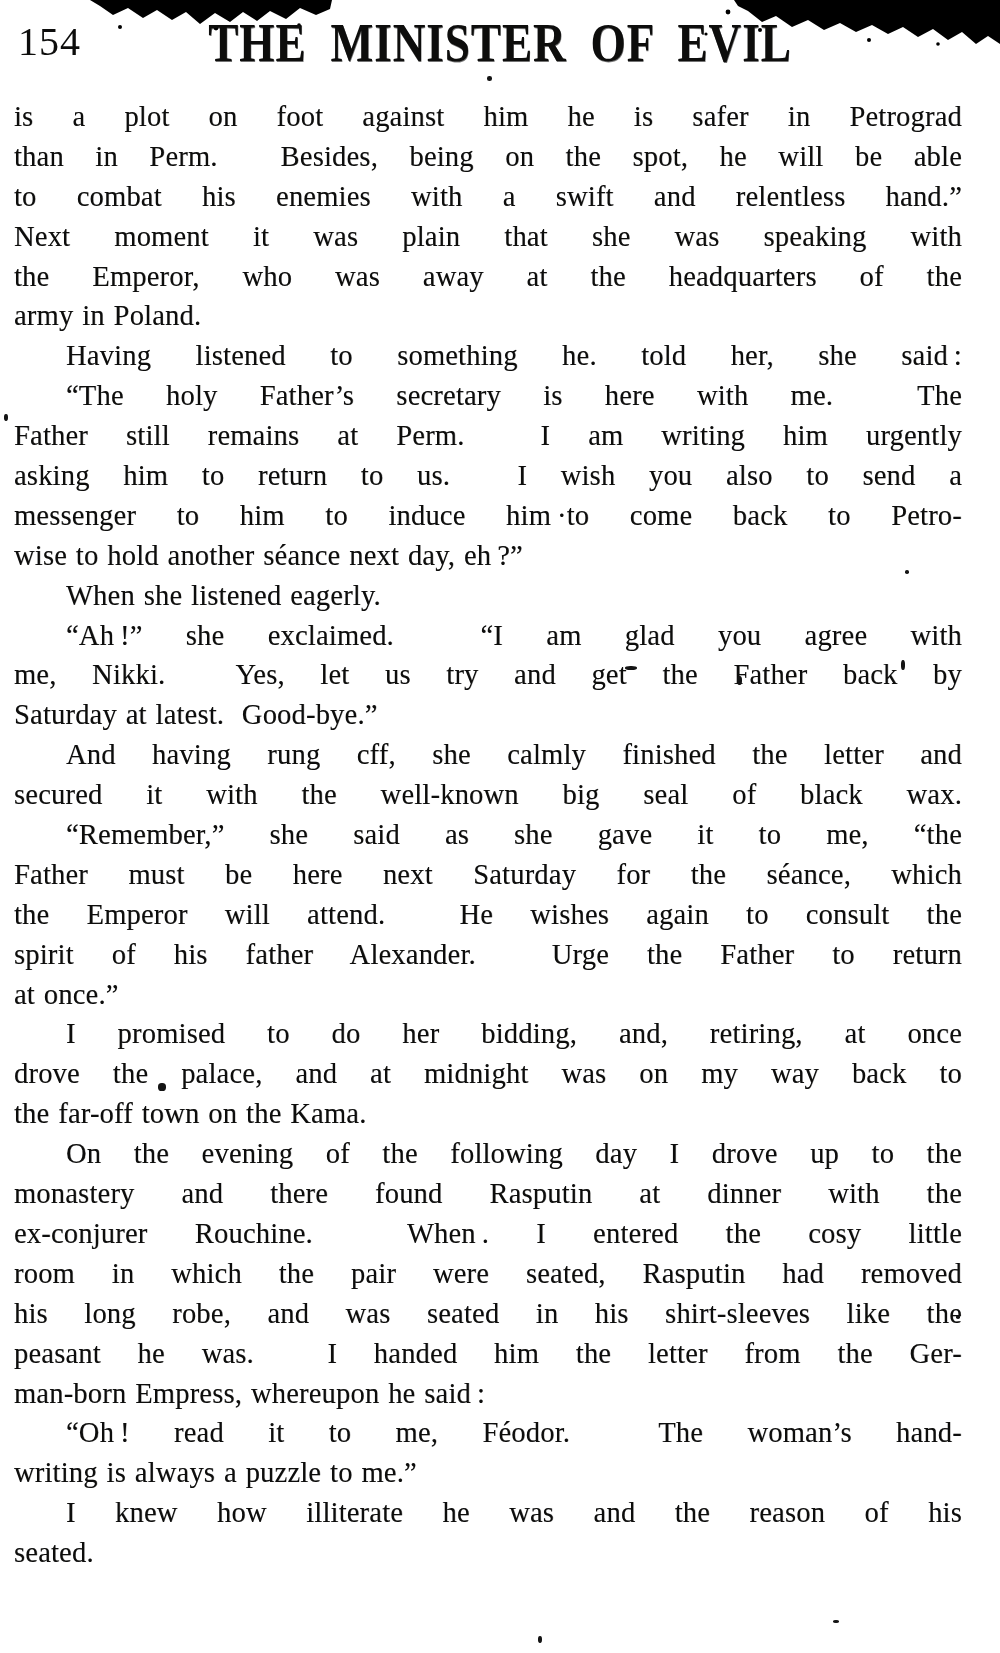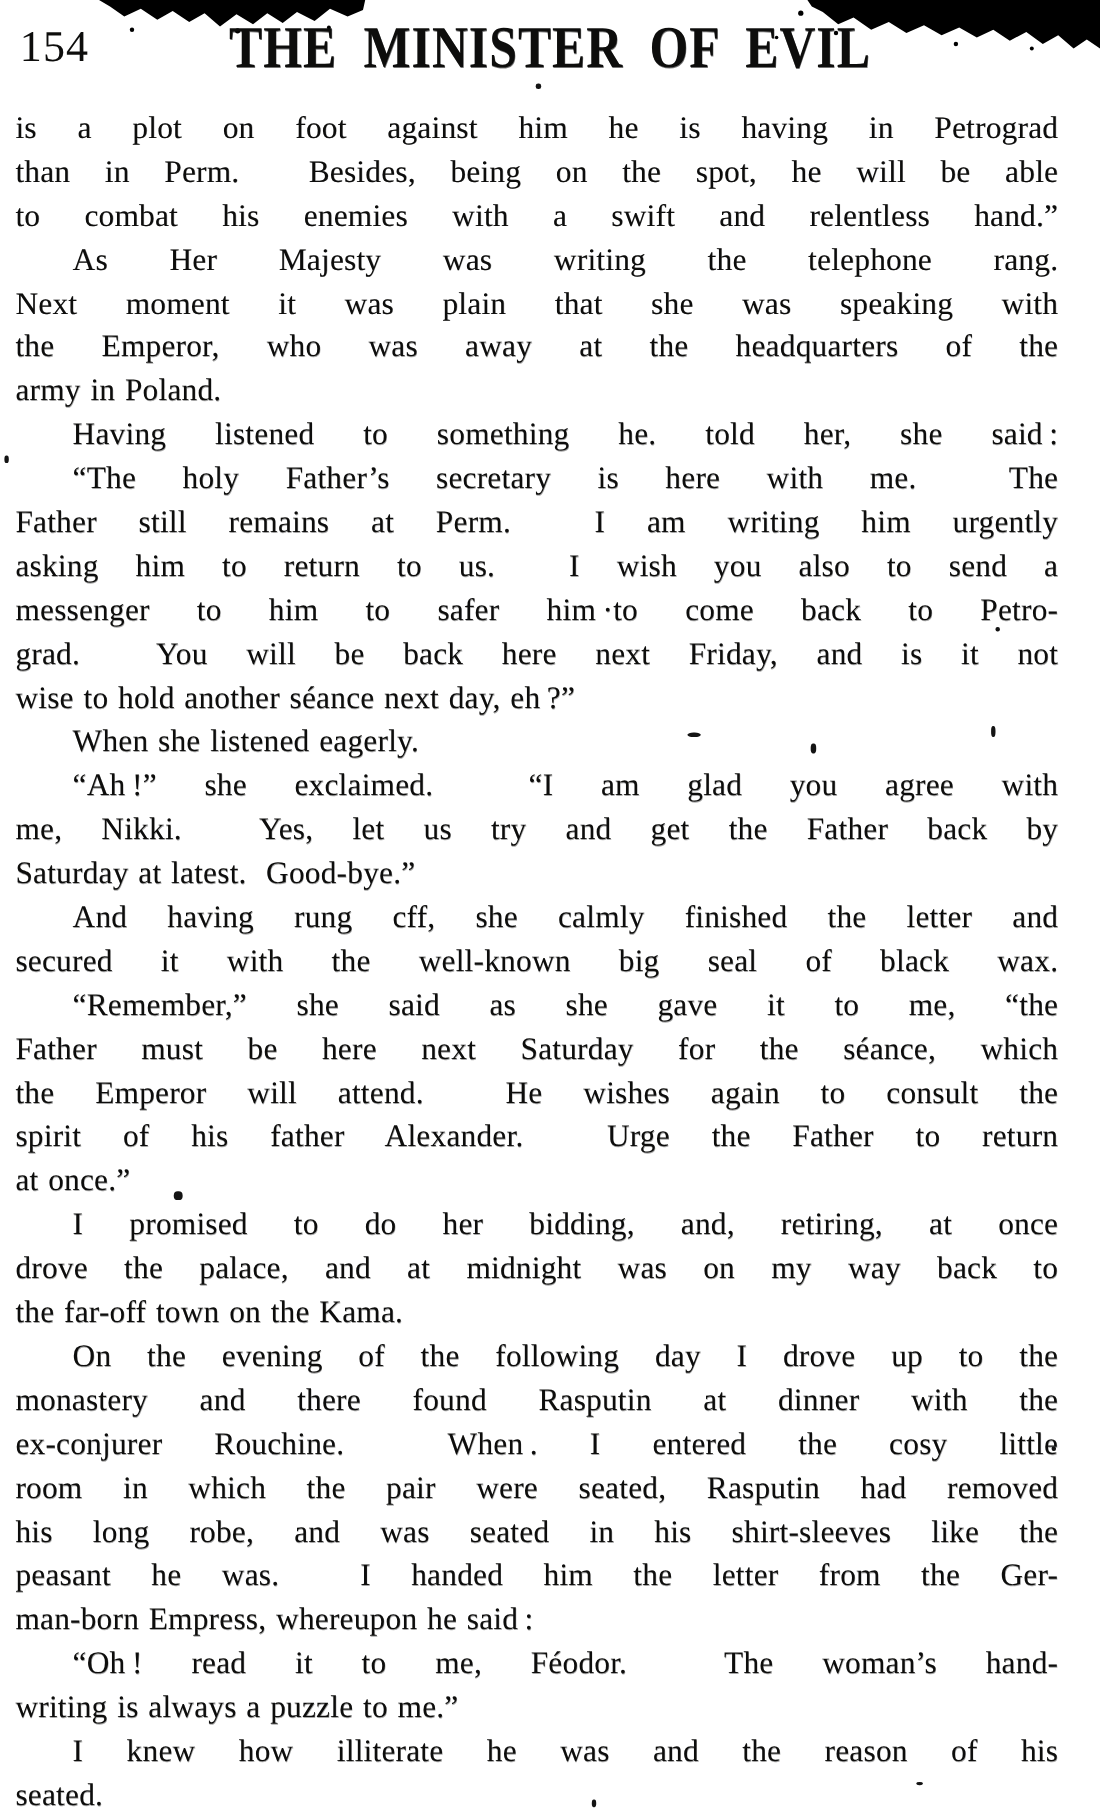--- a/index.html
+++ b/index.html
@@ -93,33 +93,31 @@
       <circle cx="760" cy="30" r="2"></circle>
       <circle cx="869" cy="40" r="2"></circle>
       <circle cx="938" cy="44" r="1.8"></circle>
     </g>
   </svg>
 
   <div class="pagenum">154</div>
   <div class="running-title">THE MINISTER OF EVIL</div>
 
   <div class="body-text" id="body-lines">
-      <div class="line j">is a plot on foot against him he is having in Petrograd</div>
+      <div class="line j">is a plot on foot against him he is safer in Petrograd</div>
       <div class="line j">than in Perm.&nbsp; Besides, being on the spot, he will be able</div>
       <div class="line j">to combat his enemies with a swift and relentless hand.”</div>
-      <div class="line j i">As Her Majesty was writing the telephone rang.</div>
       <div class="line j">Next moment it was plain that she was speaking with</div>
       <div class="line j">the Emperor, who was away at the headquarters of the</div>
       <div class="line">army in Poland.</div>
       <div class="line j i">Having listened to something he. told her, she said :</div>
       <div class="line j i">“The holy Father’s secretary is here with me.&nbsp; The</div>
       <div class="line j">Father still remains at Perm.&nbsp; I am writing him urgently</div>
       <div class="line j">asking him to return to us.&nbsp; I wish you also to send a</div>
-      <div class="line j">messenger to him to safer him ·to come back to Petro-</div>
-      <div class="line j">grad.&nbsp; You will be back here next Friday, and is it not</div>
+      <div class="line j">messenger to him to induce him ·to come back to Petro-</div>
       <div class="line">wise to hold another séance next day, eh ?”</div>
       <div class="line i">When she listened eagerly.</div>
       <div class="line j i">“Ah !” she exclaimed.&nbsp; “I am glad you agree with</div>
       <div class="line j">me, Nikki.&nbsp; Yes, let us try and get the Father back by</div>
       <div class="line">Saturday at latest.&nbsp; Good-bye.”</div>
       <div class="line j i">And having rung cff, she calmly finished the letter and</div>
       <div class="line j">secured it with the well-known big seal of black wax.</div>
       <div class="line j i">“Remember,” she said as she gave it to me, “the</div>
       <div class="line j">Father must be here next Saturday for the séance, which</div>
       <div class="line j">the Emperor will attend.&nbsp; He wishes again to consult the</div>

